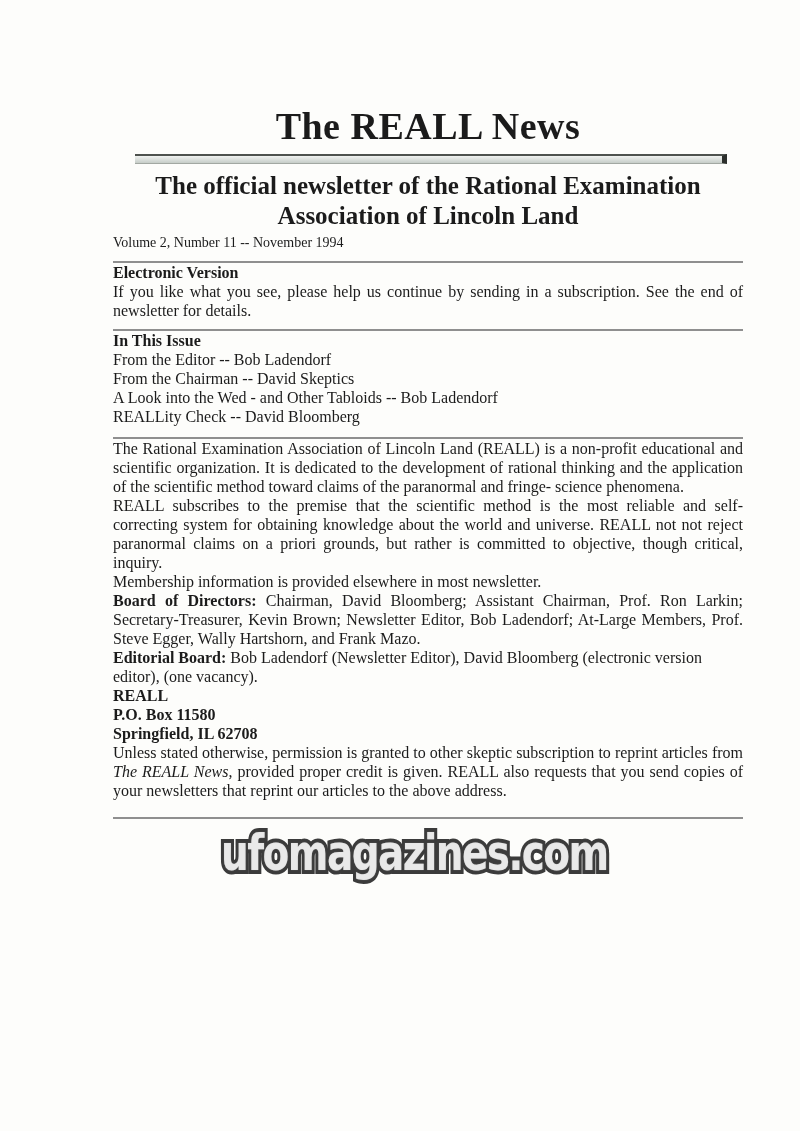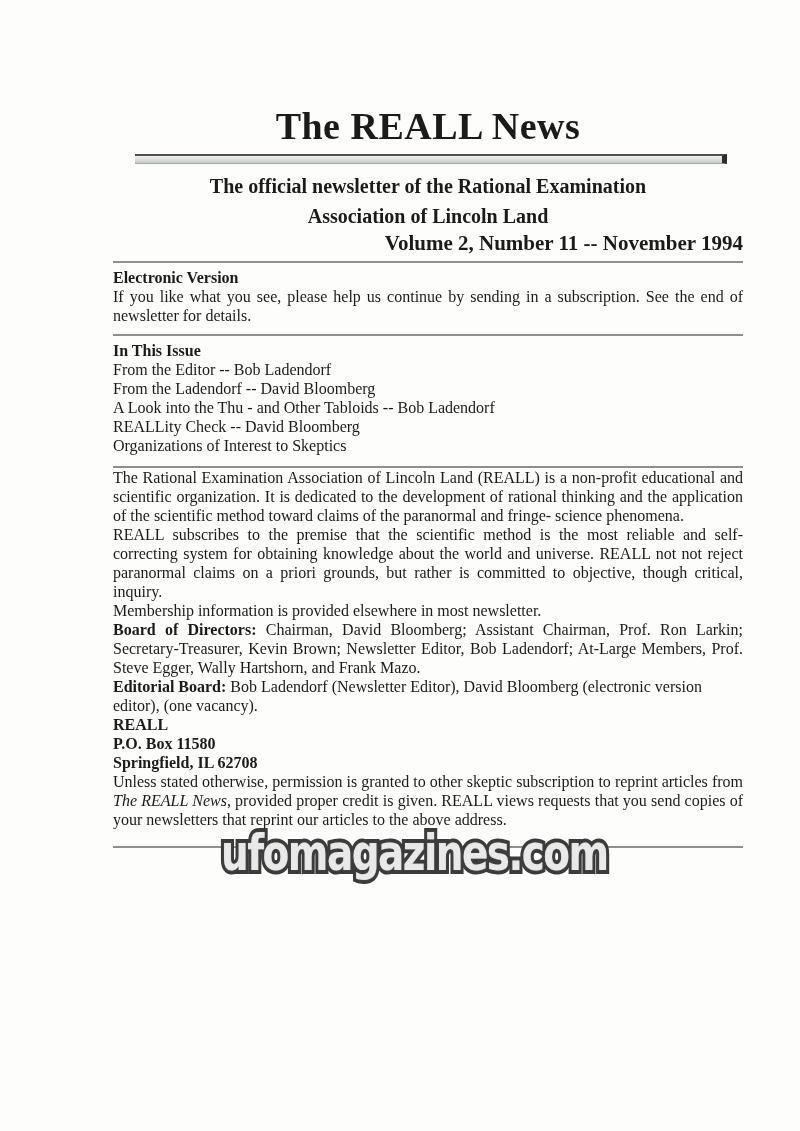--- a/index.html
+++ b/index.html
@@ -33,44 +33,43 @@
     height: 7px;
     margin: 6px 16px 0 22px;
     background: linear-gradient(#f0f2f0, #c6cdc8);
     border-top: 2px solid #4e524e;
     border-right: 5px solid #2c2f2c;
     border-bottom: 1px solid #a2a8a2;
   }
   .subtitle {
     margin-top: 7px;
     text-align: center;
-    font-size: 20px;
+    font-size: 25px;
     font-weight: bold;
     line-height: 30px;
   }
   .volume-line {
     margin-top: 2px;
-    text-align: right;
-    font-size: 21px;
-    font-weight: bold;
+    text-align: left;
+    font-size: 14px;
+    font-weight: normal;
     line-height: 20px;
   }
   .rule {
     border: none;
     height: 0;
     border-top: 2px solid #8f8f8f;
     margin: 0;
   }
   .rule-1 { margin-top: 8px; }
   .rule-2 { margin-top: 9px; }
   .rule-3 { margin-top: 11px; }
   .rule-4 { margin-top: 17px; }
   .sec-heading {
     margin: 0;
-    padding-top: 5px;
     font-size: 16px;
     font-weight: bold;
     line-height: 19px;
   }
   .body-text, .toc-item, .addr-line {
     margin: 0;
     font-size: 16px;
     line-height: 19px;
   }
   .just { text-align: justify; }
@@ -123,42 +122,41 @@
 
     <hr class="rule rule-1">
 
     <h2 class="sec-heading">Electronic Version</h2>
     <p class="body-text just">If you like what you see, please help us continue by sending in a subscription. See the end of newsletter for details.</p>
 
     <hr class="rule rule-2">
 
     <h2 class="sec-heading">In This Issue</h2>
     <div class="toc-item">From the Editor -- Bob Ladendorf</div>
-    <div class="toc-item">From the Ladendorf -- David Bloomberg</div>
-    <div class="toc-item">A Look into the Thu - and Other Tabloids -- Bob Ladendorf</div>
+    <div class="toc-item">From the Chairman -- David Skeptics</div>
+    <div class="toc-item">A Look into the Wed - and Other Tabloids -- Bob Ladendorf</div>
     <div class="toc-item">REALLity Check -- David Bloomberg</div>
-    <div class="toc-item">Organizations of Interest to Skeptics</div>
 
     <hr class="rule rule-3">
 
     <p class="body-text just">The Rational Examination Association of Lincoln Land (REALL) is a non-profit educational and scientific organization. It is dedicated to the development of rational thinking and the application of the scientific method toward claims of the paranormal and fringe- science phenomena.</p>
     <p class="body-text just">REALL subscribes to the premise that the scientific method is the most reliable and self-correcting system for obtaining knowledge about the world and universe. REALL not not reject paranormal claims on a priori grounds, but rather is committed to objective, though critical, inquiry.</p>
 
 
     <p class="body-text">Membership information is provided elsewhere in most newsletter.</p>
 
     <p class="body-text just"><span class="bold-lead">Board of Directors:</span><span> Chairman, David Bloomberg; Assistant Chairman, Prof. Ron Larkin; Secretary-Treasurer, Kevin Brown; Newsletter Editor, Bob Ladendorf; At-Large Members, Prof. Steve Egger, Wally Hartshorn, and Frank Mazo.</span></p>
 
     <p class="body-text"><span class="bold-lead">Editorial Board:</span><span> Bob Ladendorf (Newsletter Editor), David Bloomberg (electronic version editor), (one vacancy).</span></p>
 
     <div class="addr-line">REALL</div>
     <div class="addr-line">P.O. Box 11580</div>
     <div class="addr-line">Springfield, IL 62708</div>
 
-    <p class="body-text just"><span>Unless stated otherwise, permission is granted to other skeptic subscription to reprint articles from </span><span class="ital">The REALL News</span><span>, provided proper credit is given. REALL views requests that you send copies of your newsletters that reprint our articles to the above address.</span></p>
+    <p class="body-text just"><span>Unless stated otherwise, permission is granted to other skeptic subscription to reprint articles from </span><span class="ital">The REALL News</span><span>, provided proper credit is given. REALL also requests that you send copies of your newsletters that reprint our articles to the above address.</span></p>
 
 
     <hr class="rule rule-4">
 
   </div>
 
   <div class="watermark">
     <span class="wm-outline">ufomagazines.com</span>
     <span class="wm-fill">ufomagazines.com</span>
   </div>

